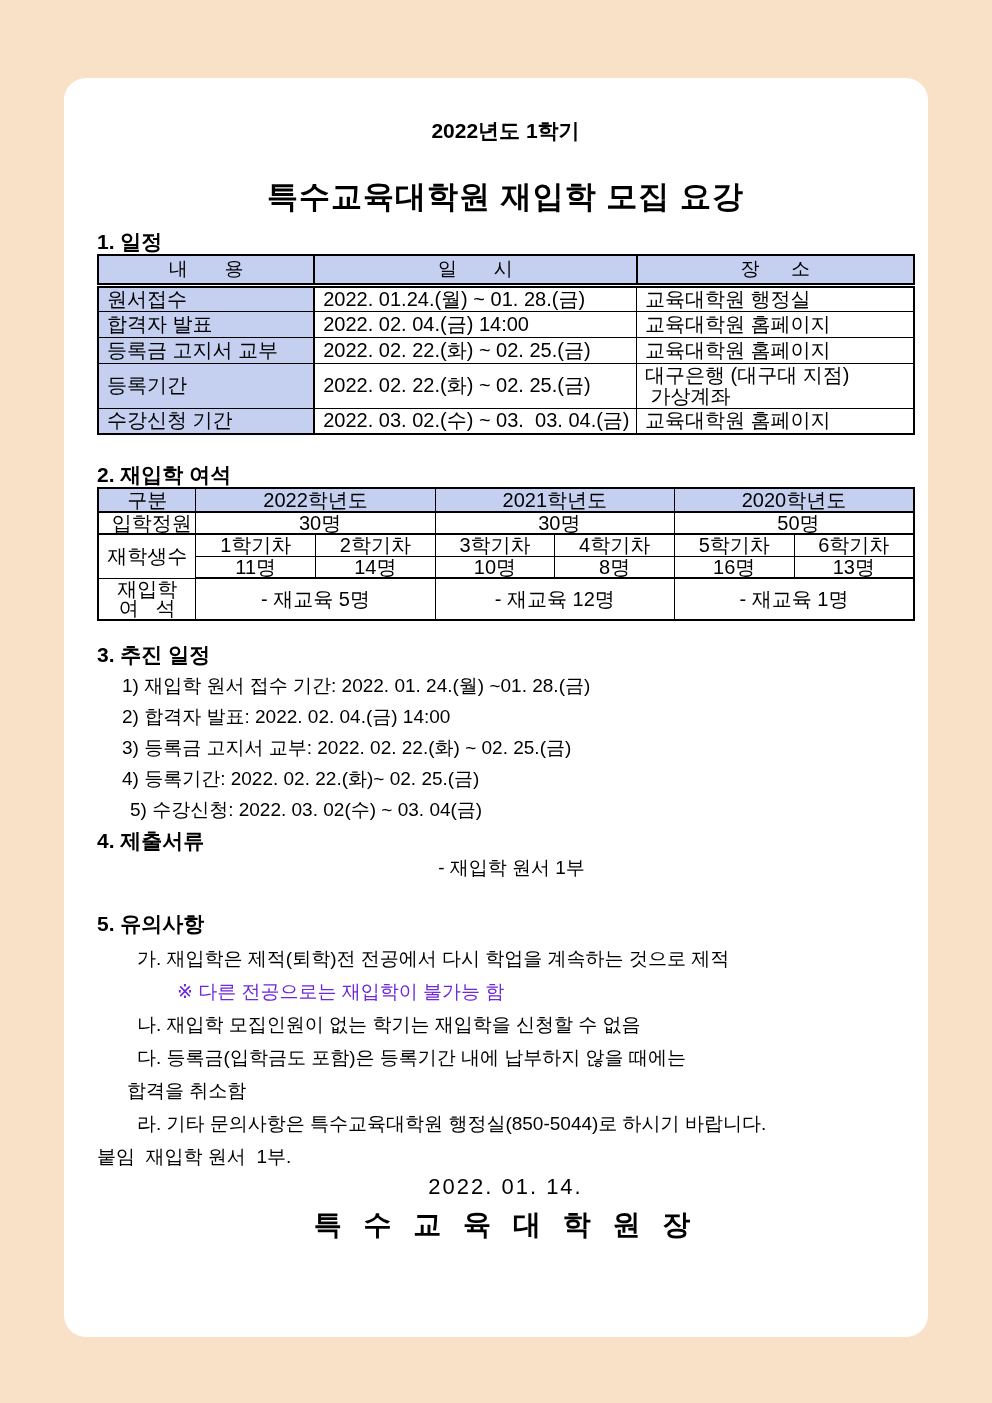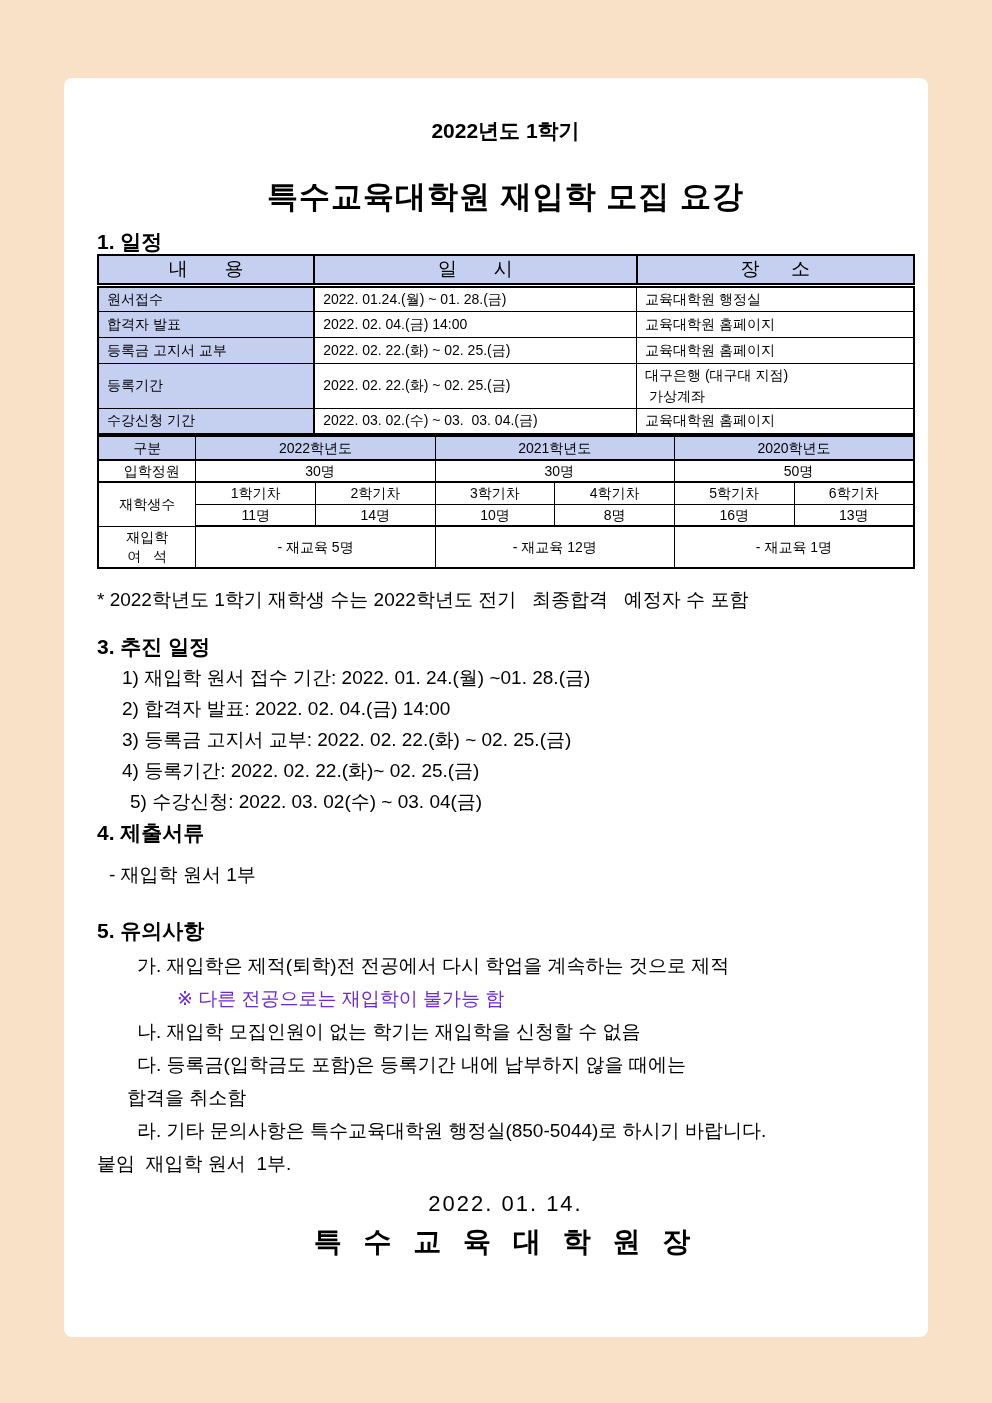--- a/index.html
+++ b/index.html
@@ -7,35 +7,35 @@
   body {
     height:1403px;
     background:#f9e1c7;
     font-family:"Liberation Sans","DejaVu Sans",sans-serif;
     color:#000;
     position:relative;
   }
   .panel {
     position:absolute; left:64px; top:78px;
     width:864px; height:1259px;
-    background:#ffffff; border-radius:8px;
+    background:#ffffff; border-radius:22px;
     padding:36px 14px 0 33px;
     overflow:hidden;
   }
   .subtitle { margin-top:4px; text-align:center; font-size:21px; font-weight:bold; line-height:26px; }
   .title    { margin-top:35px; text-align:center; font-size:31px; font-weight:bold; line-height:36px; letter-spacing:1px; }
   .heading  { font-size:21px; font-weight:bold; line-height:25px; }
   .h1 { margin-top:14px; }
   .h2 { margin-top:27px; }
   .h3 { margin-top:21px; }
   .h4 { margin-top:5px; }
   .h5 { margin-top:30px; }
 
   table { border-collapse:collapse; width:818px; table-layout:fixed; }
-  td, th { font-weight:normal; font-size:14px; overflow:hidden; }
+  td, th { font-weight:normal; font-size:20px; overflow:hidden; }
 
   
   .t1 { border:2px solid #000; }
   .t1 th {
     background:#c5cff0; border:2px solid #000;
     border-bottom:5px double #000;
     height:30px; text-align:center; font-size:19px;
   }
   .t1 td { border:1px solid #000; height:26px; padding:1px 6px 1px 8px; line-height:21px; }
   .t1 td.lbl { background:#c5cff0; border-left:2px solid #000; border-right:2px solid #000; }
@@ -50,30 +50,30 @@
   .t2 tr.count td { border-bottom:2px solid #000; }
   .t2 tr.vac td { height:42px; }
   .t2 .vlbl div { line-height:19px; }
 
   .note { margin-top:18px; font-size:19px; line-height:26px; }
 
   .list3 { margin-top:6px; }
   .list3 .li { font-size:19px; line-height:25px; margin-bottom:6px; padding-left:25px; }
   .list3 .li.extra { padding-left:33px; }
 
-  .li4 { margin-top:16px; font-size:19px; line-height:27px; padding-left:12px; }
+  .li4 { margin-top:1px; font-size:19px; line-height:27px; padding-left:12px;text-align:center; }
 
   .s5 { margin-top:6px; font-size:19px; }
   .s5 .ln { line-height:33px; padding-left:40px; }
   .s5 .cont  { padding-left:30px; }
   .s5 .warn  { padding-left:80px; color:#6d28d9; }
   .s5 .cont2 { padding-left:30px; }
   .s5 .attach{ padding-left:0; }
 
-  .date { margin-top:10px; text-align:center; font-size:22px; line-height:28px; letter-spacing:2px; }
+  .date { margin-top:0; text-align:center; font-size:22px; line-height:28px; letter-spacing:2px; }
   .sig  { margin-top:6px; text-align:center; font-size:28px; font-weight:bold; line-height:36px; letter-spacing:7px; }
 </style>
 </head>
 <body>
 
 <div class="panel">
 
   <div class="subtitle">2022년도 1학기</div>
   <div class="title">특수교육대학원 재입학 모집 요강</div>
 
@@ -116,20 +116,21 @@
         </td>
       </tr>
       <tr>
         <td class="lbl">수강신청 기간</td>
         <td>2022. 03. 02.(수) ~ 03.&nbsp;&nbsp;03.&nbsp;04.(금)</td>
         <td class="place">교육대학원 홈페이지</td>
       </tr>
     </tbody>
   </table>
 
+  <div class="heading h2">2. 재입학 여석</div>
   <table class="t2">
     <colgroup>
       <col style="width:12%">
         <col style="width:14.66%">
         <col style="width:14.66%">
       <col style="width:14.66%">
         <col style="width:14.66%">
         <col style="width:14.66%">
         <col style="width:14.7%">
     </colgroup>
@@ -168,21 +169,20 @@
           <div>재입학</div>
           <div>여&nbsp;&nbsp;&nbsp;석</div>
         </td>
         <td colspan="2">- 재교육 5명</td>
         <td colspan="2">- 재교육 12명</td>
         <td colspan="2">- 재교육 1명</td>
       </tr>
     </tbody>
   </table>
 
-  <div class="note">* 2022학년도 1학기 재학생 수는 2022학년도 전기&nbsp;&nbsp; 최종합격&nbsp;&nbsp; 예정자 수 포함</div>
 
   <div class="heading h3">3. 추진 일정</div>
   <div class="list3">
     <div class="li">1) 재입학 원서 접수 기간: 2022. 01. 24.(월) ~01. 28.(금)</div>
     <div class="li">2) 합격자 발표: 2022. 02. 04.(금) 14:00</div>
     <div class="li">3) 등록금 고지서 교부: 2022. 02. 22.(화) ~ 02. 25.(금)</div>
     <div class="li">4) 등록기간: 2022. 02. 22.(화)~ 02. 25.(금)</div>
     <div class="li extra">5) 수강신청: 2022. 03. 02(수) ~ 03. 04(금)</div>
   </div>
 

